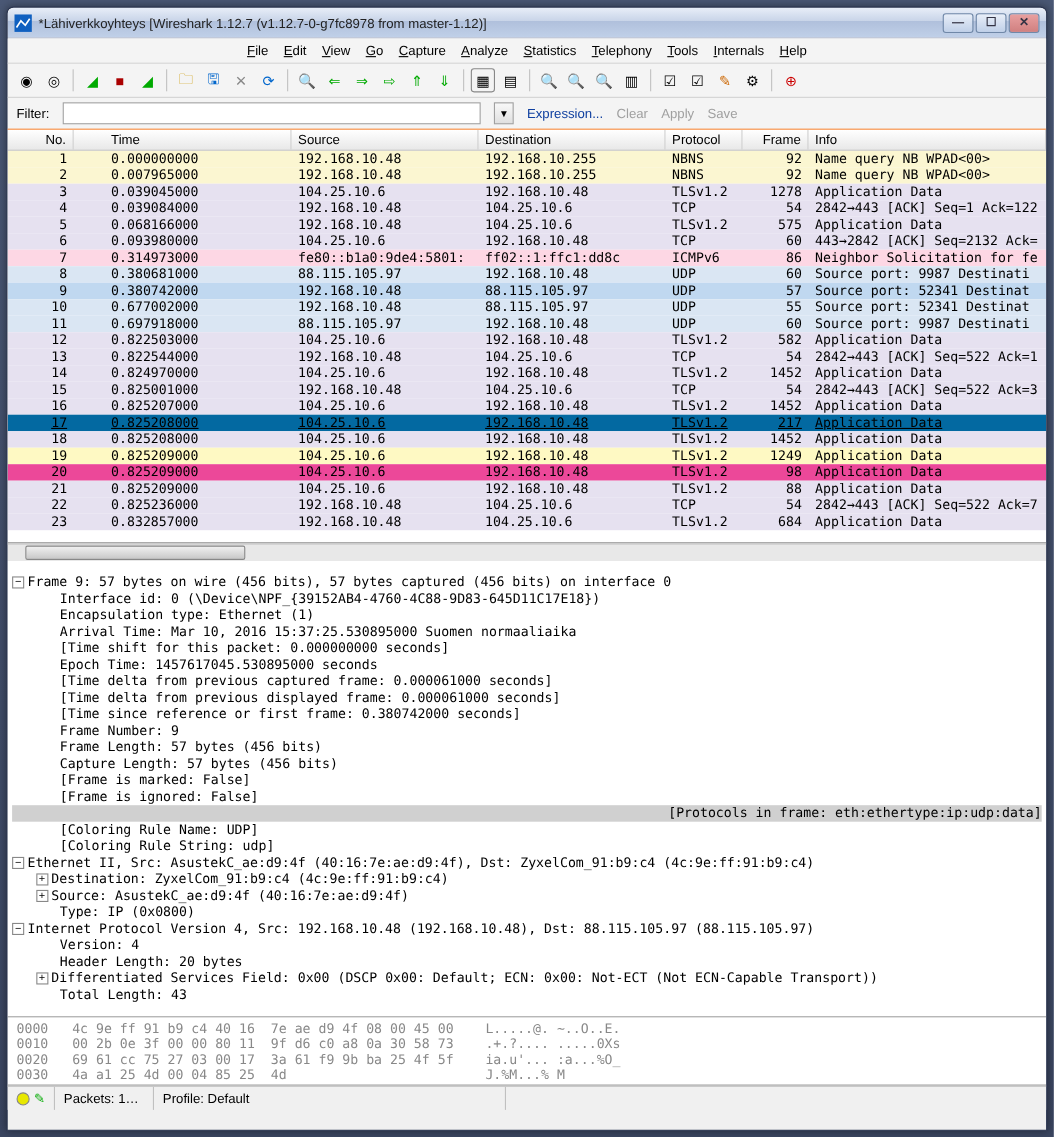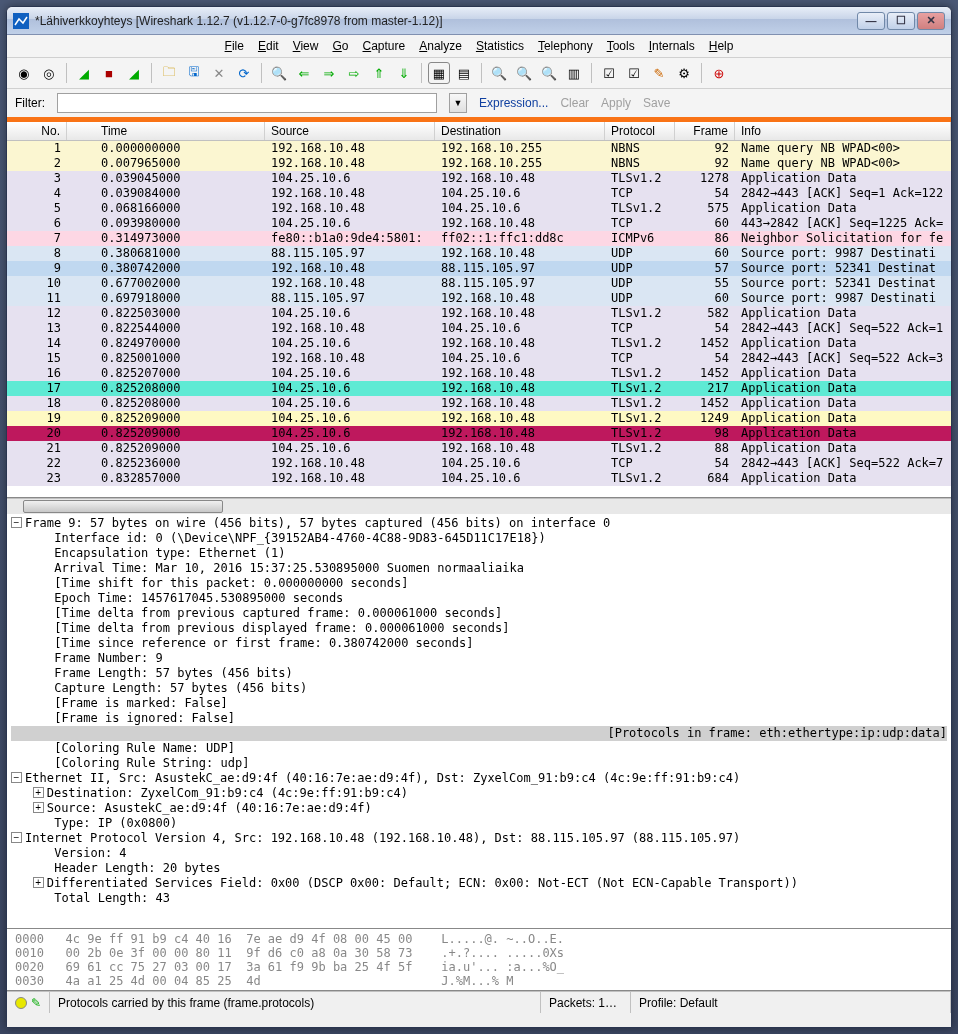--- a/index.html
+++ b/index.html
@@ -71,21 +71,21 @@
   display: flex; align-items: center; justify-content: center;
   font-size: 13px;
 }
 .tb-sep { width: 1px; height: 20px; background: #c0c0c0; margin: 0 3px; }
 .filterbar {
   background: #f4f4f4;
   padding: 4px 8px;
   display: flex;
   align-items: center;
   gap: 12px;
-  border-bottom: 5px solid #f97316;
+  border-bottom: 1px solid #f97316;
 }
 .filterbar label { font-size: 12px; }
 .filter-input {
   flex: 0 0 380px;
   height: 20px;
   border: 1px solid #a0a0a0;
   background: #fff;
   padding: 0 4px;
 }
 .filter-dd {
@@ -152,21 +152,21 @@
   border-radius: 2px;
 }
 .detail-pane {
   background: #fff;
   font-family: "Lucida Console","Consolas",monospace;
   font-size: 12px;
   line-height: 15px;
   overflow: auto;
   height: 415px;
   border-bottom: 1px solid #888;
-  padding: 2px 4px;
+  padding: 12px 4px;
 }
 .tree-line { white-space: pre; }
 .tree-line.sel { background: #d0d0d0; text-align: right; }
 .exp { display: inline-block; width: 11px; height: 11px; border: 1px solid #888; text-align: center; line-height: 9px; font-size: 10px; margin-right: 3px; font-family: sans-serif; vertical-align: 1px; background:#fff;}
 .hex-pane {
   background: #fff;
   font-family: "Lucida Console","Consolas",monospace;
   font-size: 12px;
   line-height: 14px;
   padding: 3px 8px;
@@ -326,21 +326,21 @@
           <div class="col-len">575</div>
           <div class="col-info">Application Data</div>
         </div>
         <div class="pl-row" style="background: rgb(230, 225, 240);">
           <div class="col-no">6</div>
           <div class="col-time">0.093980000</div>
           <div class="col-src">104.25.10.6</div>
           <div class="col-dst">192.168.10.48</div>
           <div class="col-proto">TCP</div>
           <div class="col-len">60</div>
-          <div class="col-info">443→2842 [ACK] Seq=1225 Ack=</div>
+          <div class="col-info">443→2842 [ACK] Seq=2132 Ack=</div>
         </div>
         <div class="pl-row" style="background: rgb(253, 215, 228);">
           <div class="col-no">7</div>
           <div class="col-time">0.314973000</div>
           <div class="col-src">fe80::b1a0:9de4:5801:</div>
           <div class="col-dst">ff02::1:ffc1:dd8c</div>
           <div class="col-proto">ICMPv6</div>
           <div class="col-len">86</div>
           <div class="col-info">Neighbor Solicitation for fe</div>
         </div>
@@ -418,21 +418,21 @@
         </div>
         <div class="pl-row" style="background: rgb(230, 225, 240);">
           <div class="col-no">16</div>
           <div class="col-time">0.825207000</div>
           <div class="col-src">104.25.10.6</div>
           <div class="col-dst">192.168.10.48</div>
           <div class="col-proto">TLSv1.2</div>
           <div class="col-len">1452</div>
           <div class="col-info">Application Data</div>
         </div>
-        <div class="pl-row" style="background: #5eead4;">
+        <div class="pl-row" style="background: #0369a1; text-decoration: underline;">
           <div class="col-no">17</div>
           <div class="col-time">0.825208000</div>
           <div class="col-src">104.25.10.6</div>
           <div class="col-dst">192.168.10.48</div>
           <div class="col-proto">TLSv1.2</div>
           <div class="col-len">217</div>
           <div class="col-info">Application Data</div>
         </div>
         <div class="pl-row" style="background: rgb(230, 225, 240);">
           <div class="col-no">18</div>
@@ -445,21 +445,21 @@
         </div>
         <div class="pl-row" style="background: #fef9c3;">
           <div class="col-no">19</div>
           <div class="col-time">0.825209000</div>
           <div class="col-src">104.25.10.6</div>
           <div class="col-dst">192.168.10.48</div>
           <div class="col-proto">TLSv1.2</div>
           <div class="col-len">1249</div>
           <div class="col-info">Application Data</div>
         </div>
-        <div class="pl-row" style="background: #be185d; justify-content: space-between;">
+        <div class="pl-row" style="background: #ec4899; justify-content: space-between;">
           <div class="col-no">20</div>
           <div class="col-time">0.825209000</div>
           <div class="col-src">104.25.10.6</div>
           <div class="col-dst">192.168.10.48</div>
           <div class="col-proto">TLSv1.2</div>
           <div class="col-len">98</div>
           <div class="col-info">Application Data</div>
         </div>
         <div class="pl-row" style="background: rgb(230, 225, 240);">
           <div class="col-no">21</div>
@@ -526,18 +526,17 @@
   <div class="hex-pane" id="hex-pane">0000   4c 9e ff 91 b9 c4 40 16  7e ae d9 4f 08 00 45 00    L.....@. ~..O..E.
 0010   00 2b 0e 3f 00 00 80 11  9f d6 c0 a8 0a 30 58 73    .+.?.... .....0Xs
 0020   69 61 cc 75 27 03 00 17  3a 61 f9 9b ba 25 4f 5f    ia.u'... :a...%O_
 0030   4a a1 25 4d 00 04 85 25  4d                         J.%M...% M</div>
 
   <div class="statusbar">
     <div style="flex:0 0 auto">
       <span class="expert-dot"></span>
       <span style="color:#0a0">✎</span>
     </div>
-    <div style="flex:1">Protocols carried by this frame (frame.protocols)</div>
     <div style="flex:0 0 90px">Packets: 1…</div>
     <div style="flex:0 0 320px">Profile: Default</div>
   </div>
 
 </div>
 
 </body></html>

